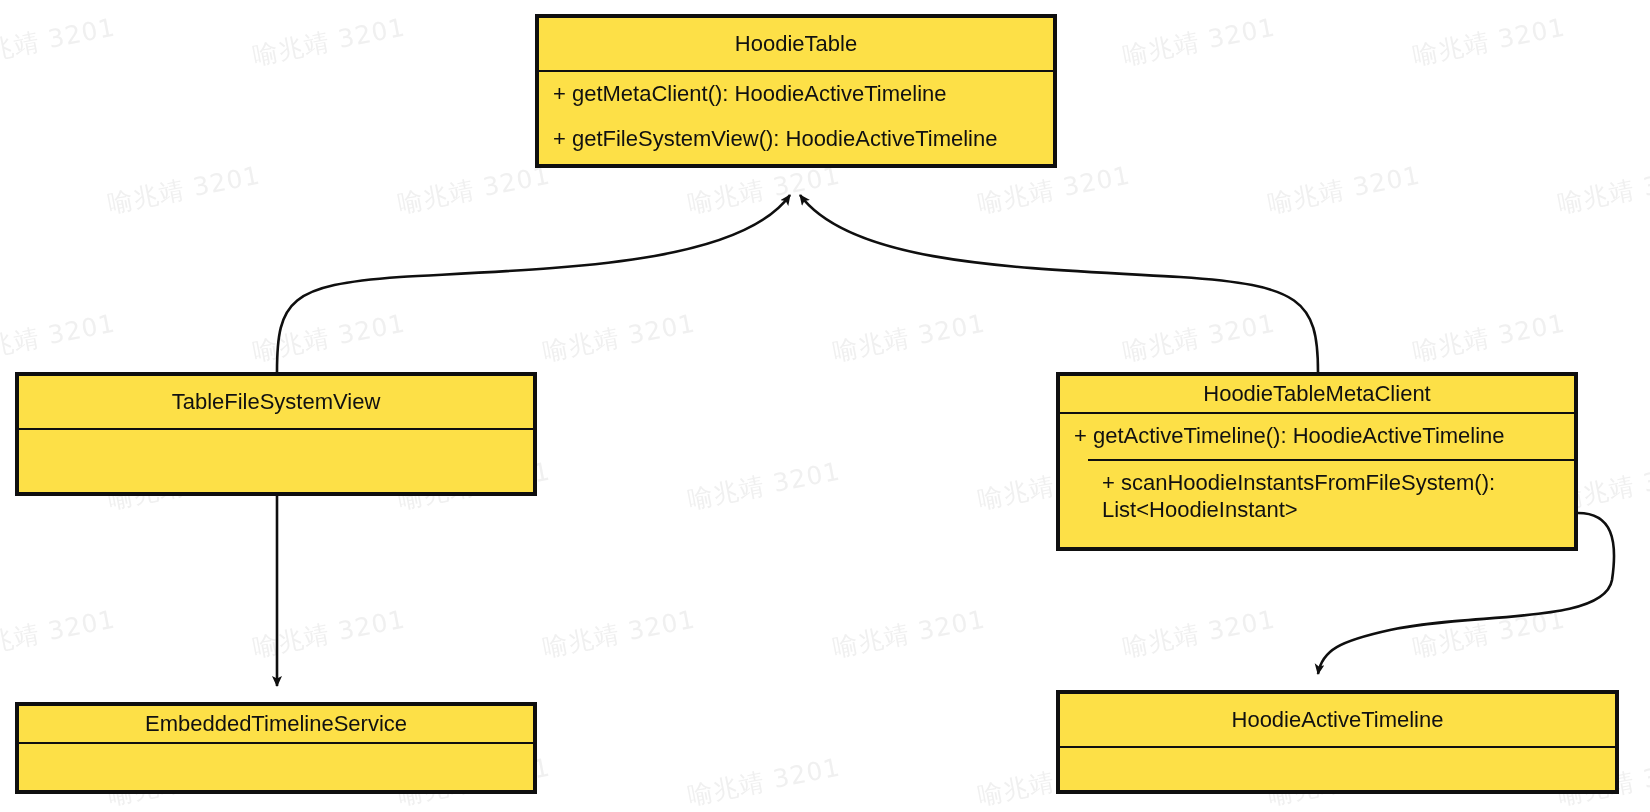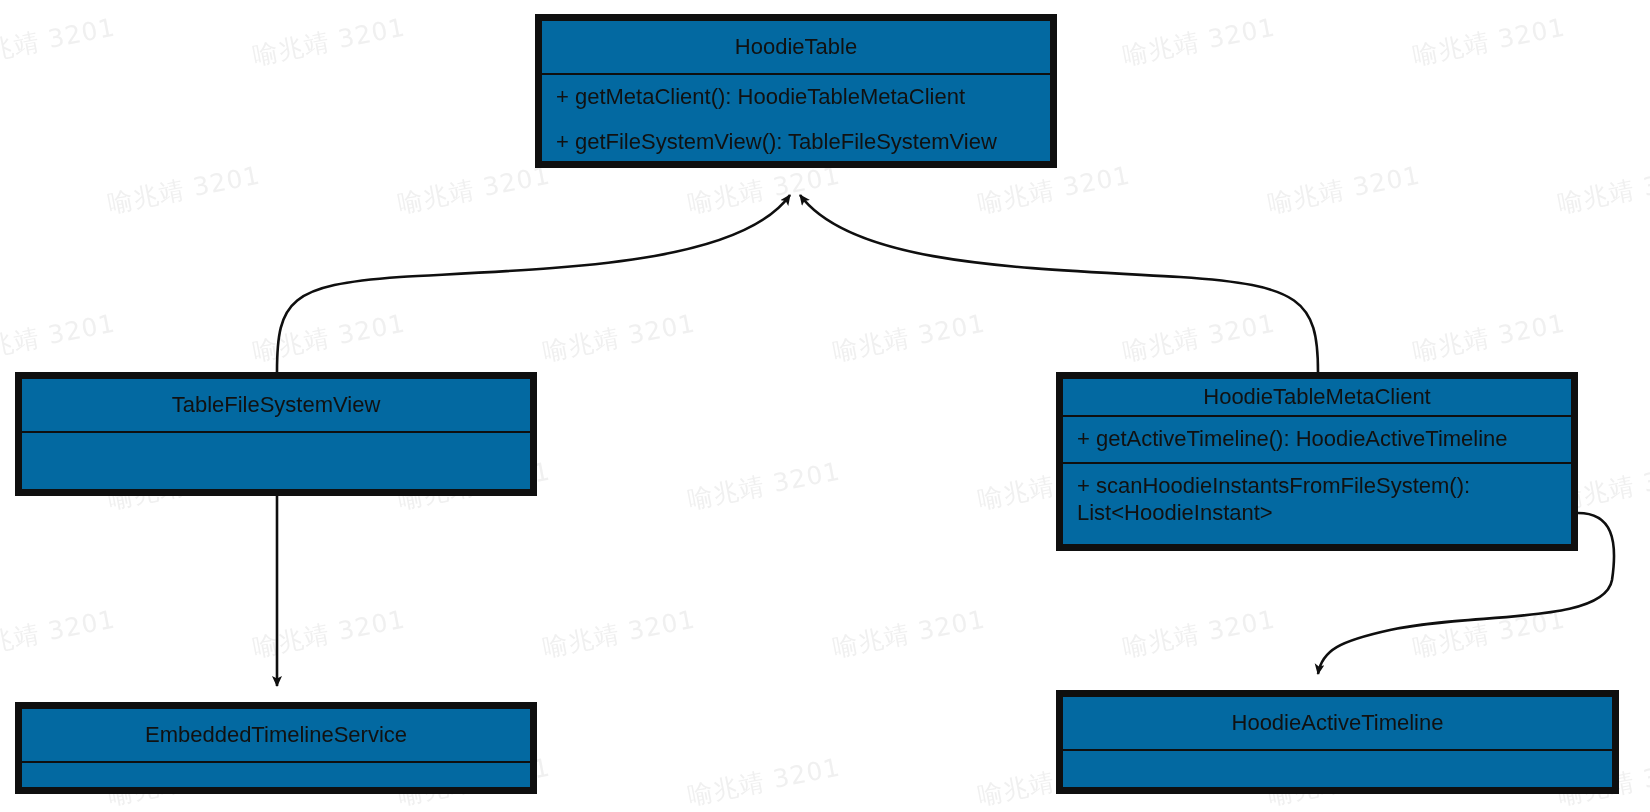--- a/index.html
+++ b/index.html
@@ -48,22 +48,22 @@
     width: 1650px;
     height: 812px;
     z-index: 2;
     pointer-events: none;
   }
 
   
   .uml-class {
     position: absolute;
     box-sizing: border-box;
-    background: #0369a1;
-    border: 7px solid #fca5a5;
+    background: #fde047;
+    border: 4px solid #fca5a5;
     z-index: 3;
   }
   .uml-title {
     box-sizing: border-box;
     text-align: center;
     font-size: 22px;
     color: #111111;
     line-height: 1.15;
     display: flex;
     align-items: center;
@@ -147,38 +147,38 @@
         <path d="M 1318 372 C 1318 300 1300 285 1180 277 C 1020 268 852 265 800 195" stroke="#0f0f0f" marker-end="url(#arrow-filled)"></path>
         <path d="M 277 476 L 277 686" stroke="#0f0f0f" marker-end="url(#arrow-filled)"></path>
         <path d="M 1578 513 C 1612 513 1618 540 1612 580 C 1604 625 1470 612 1390 630 C 1340 641 1322 650 1318 674" stroke="#0f0f0f" marker-end="url(#arrow-filled)"></path>
       </g>
   </svg>
 
   <div id="classes-layer">
       <div class="uml-class" style="left: 535px; top: 14px; width: 522px; height: 154px; border-color: rgb(15, 15, 15);">
         <div class="uml-title" style="height: 52px; color: rgb(17, 17, 17);">HoodieTable</div>
         <div class="uml-section" style="border-top-color: rgb(15, 15, 15); height: 100px;">
-          <div class="uml-member no-rule" style="border-top-color: rgb(15, 15, 15);">+ getMetaClient(): HoodieTableMetaClient</div>
-          <div class="uml-member no-rule" style="border-top-color: rgb(15, 15, 15);">+ getFileSystemView(): TableFileSystemView</div>
+          <div class="uml-member no-rule" style="border-top-color: rgb(15, 15, 15);">+ getMetaClient(): HoodieActiveTimeline</div>
+          <div class="uml-member no-rule" style="border-top-color: rgb(15, 15, 15);">+ getFileSystemView(): HoodieActiveTimeline</div>
         </div>
       </div>
       <div class="uml-class" style="left: 15px; top: 372px; width: 522px; height: 124px; border-color: rgb(15, 15, 15);">
         <div class="uml-title" style="height: 52px; color: rgb(17, 17, 17);">TableFileSystemView</div>
         <div class="uml-section empty" style="border-top-color: rgb(15, 15, 15); height: 50px;"></div>
       </div>
       <div class="uml-class" style="left: 1056px; top: 372px; width: 522px; height: 179px; border-color: rgb(15, 15, 15);">
         <div class="uml-title" style="height: 36px; color: rgb(17, 17, 17);">HoodieTableMetaClient</div>
         <div class="uml-section" style="border-top-color: rgb(15, 15, 15); height: 125px;">
           <div class="uml-member" style="border-top-color: rgb(15, 15, 15); border-radius: 11px;">+ getActiveTimeline(): HoodieActiveTimeline</div>
-          <div class="uml-member" style="border-top-color: rgb(15, 15, 15);">+ scanHoodieInstantsFromFileSystem():
+          <div class="uml-member" style="border-top-color: rgb(15, 15, 15); margin-left: 28px;">+ scanHoodieInstantsFromFileSystem():
 List&lt;HoodieInstant&gt;</div>
         </div>
       </div>
       <div class="uml-class" style="left: 15px; top: 702px; width: 522px; height: 92px; border-color: rgb(15, 15, 15);">
-        <div class="uml-title" style="height: 52px; color: rgb(17, 17, 17);">EmbeddedTimelineService</div>
+        <div class="uml-title" style="height: 36px; color: rgb(17, 17, 17);">EmbeddedTimelineService</div>
         <div class="uml-section empty" style="border-top-color: rgb(15, 15, 15); height: 38px;"></div>
       </div>
       <div class="uml-class" style="left: 1056px; top: 690px; width: 563px; height: 104px; border-color: rgb(15, 15, 15);">
         <div class="uml-title" style="height: 52px; color: rgb(17, 17, 17);">HoodieActiveTimeline</div>
         <div class="uml-section empty" style="border-top-color: rgb(15, 15, 15); height: 50px;"></div>
       </div>
     </div>
 
 </div>
 

